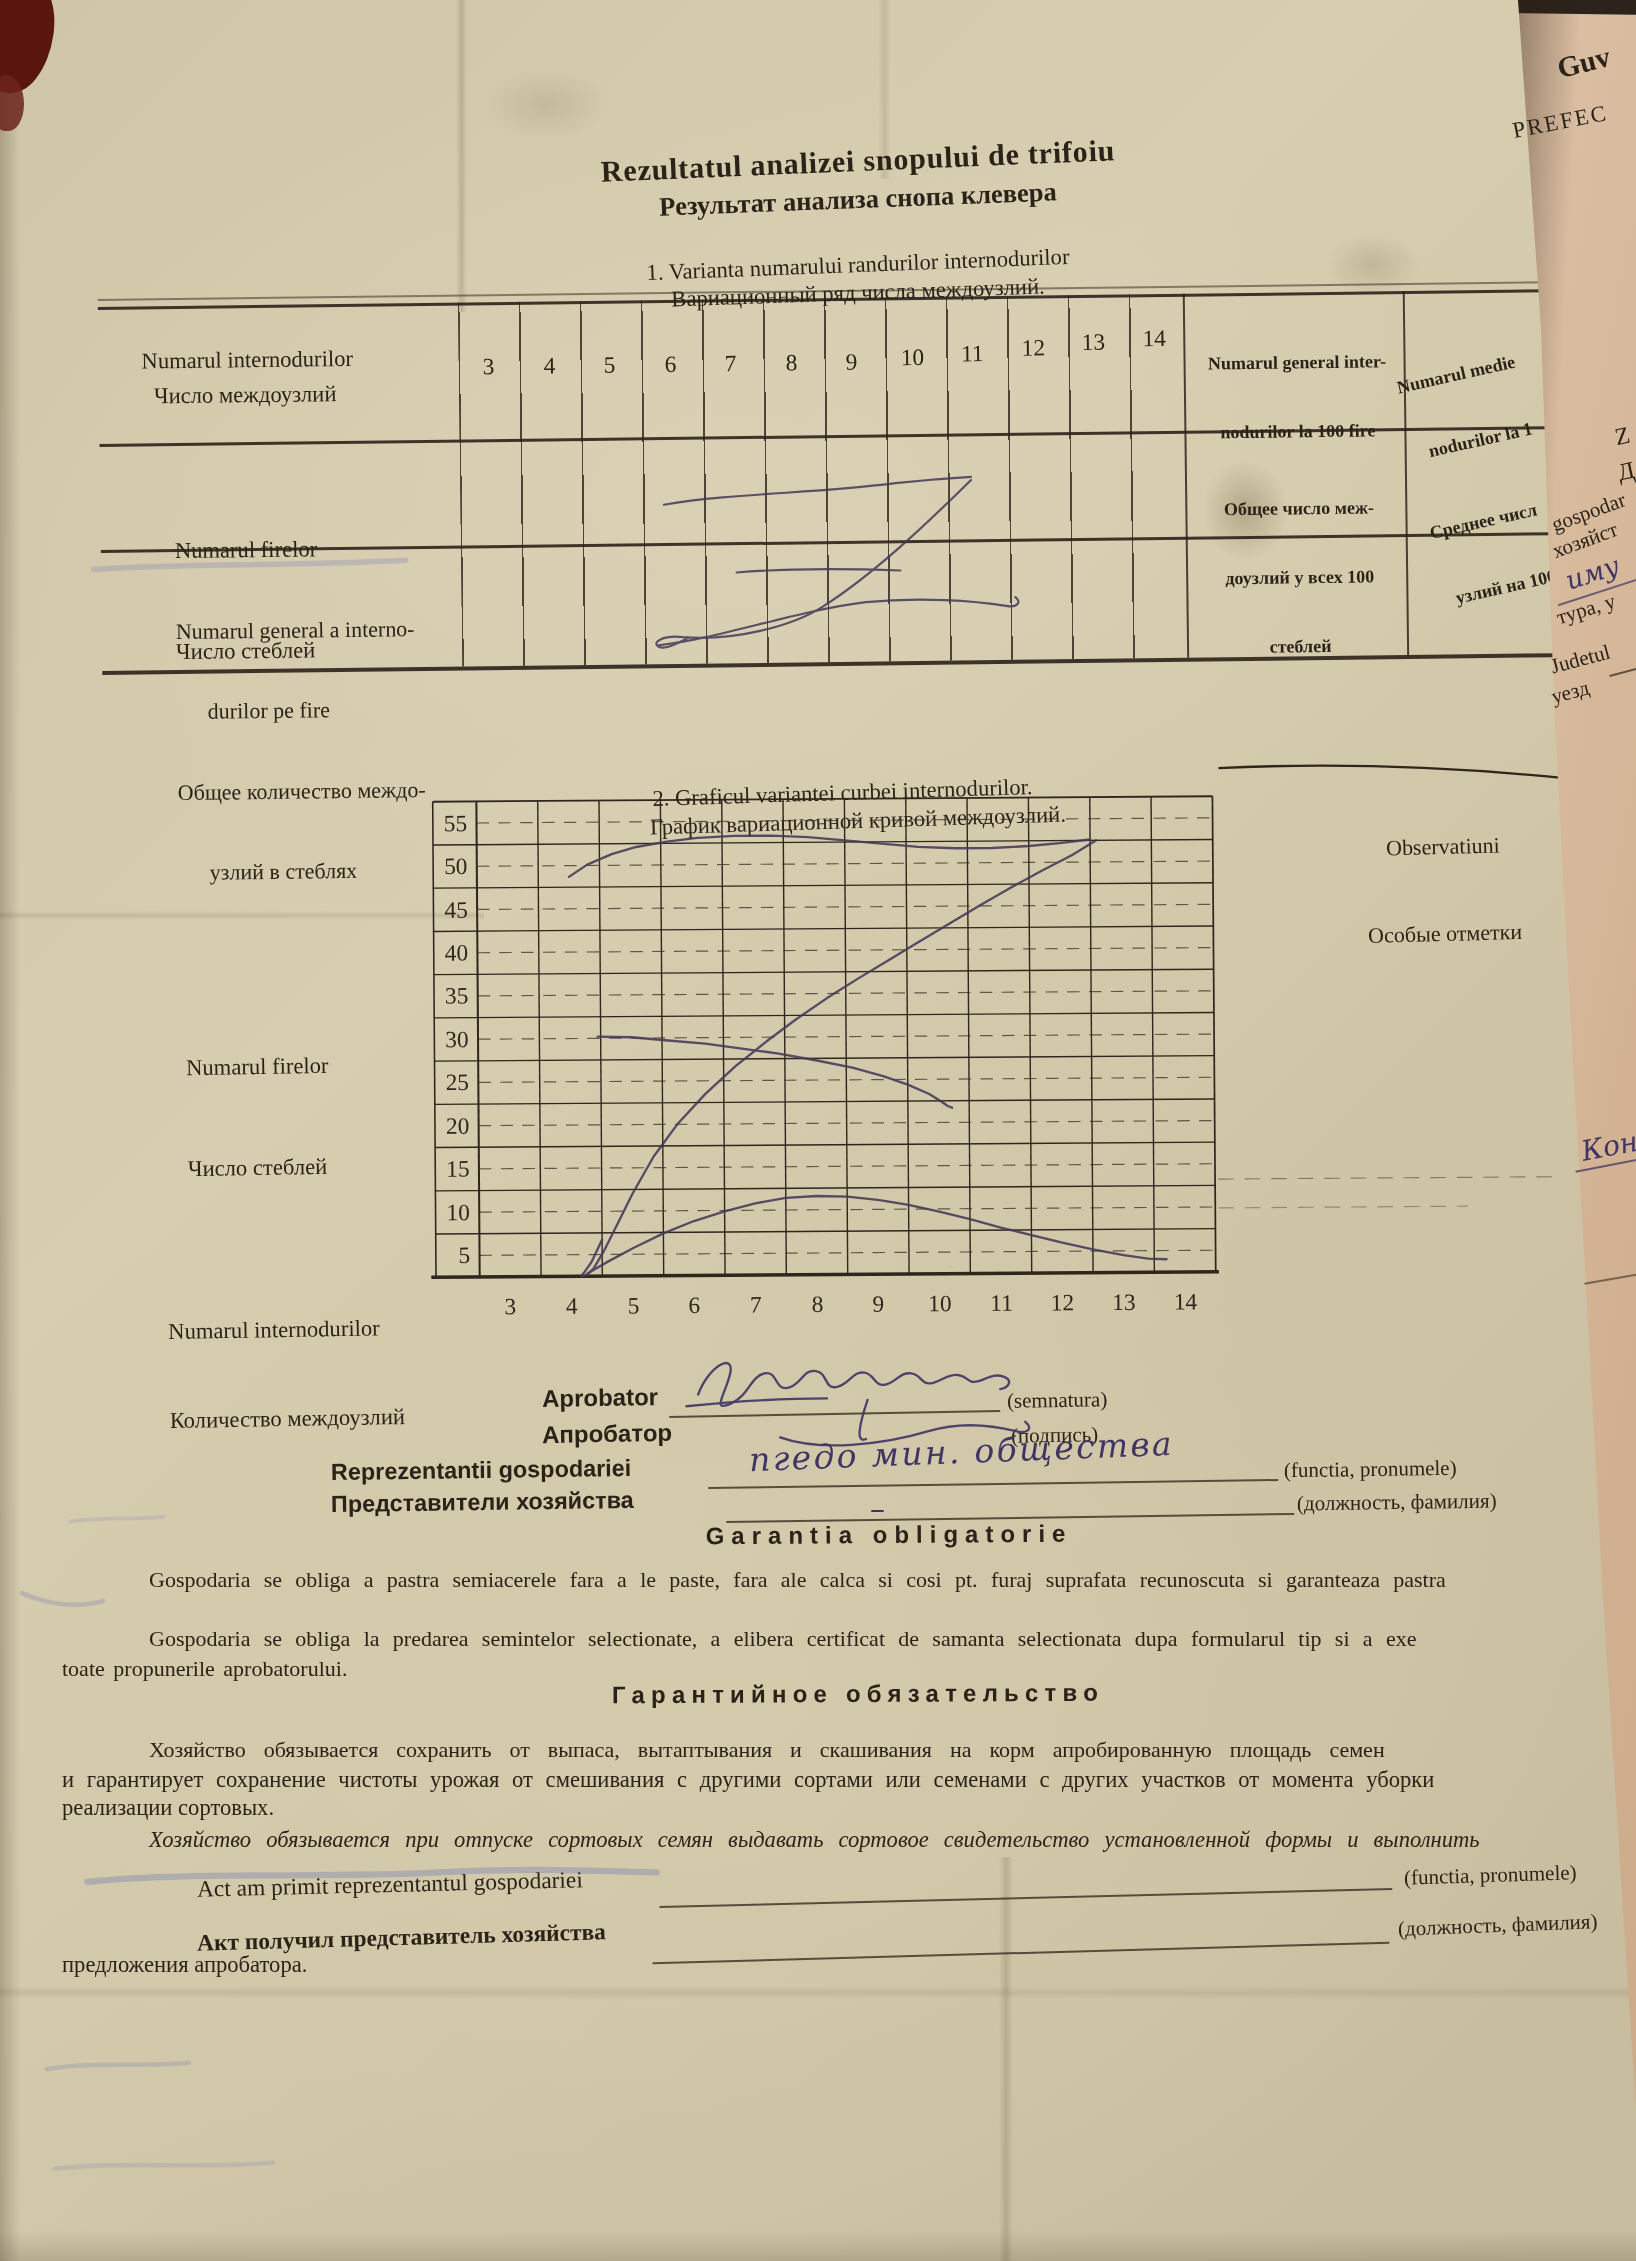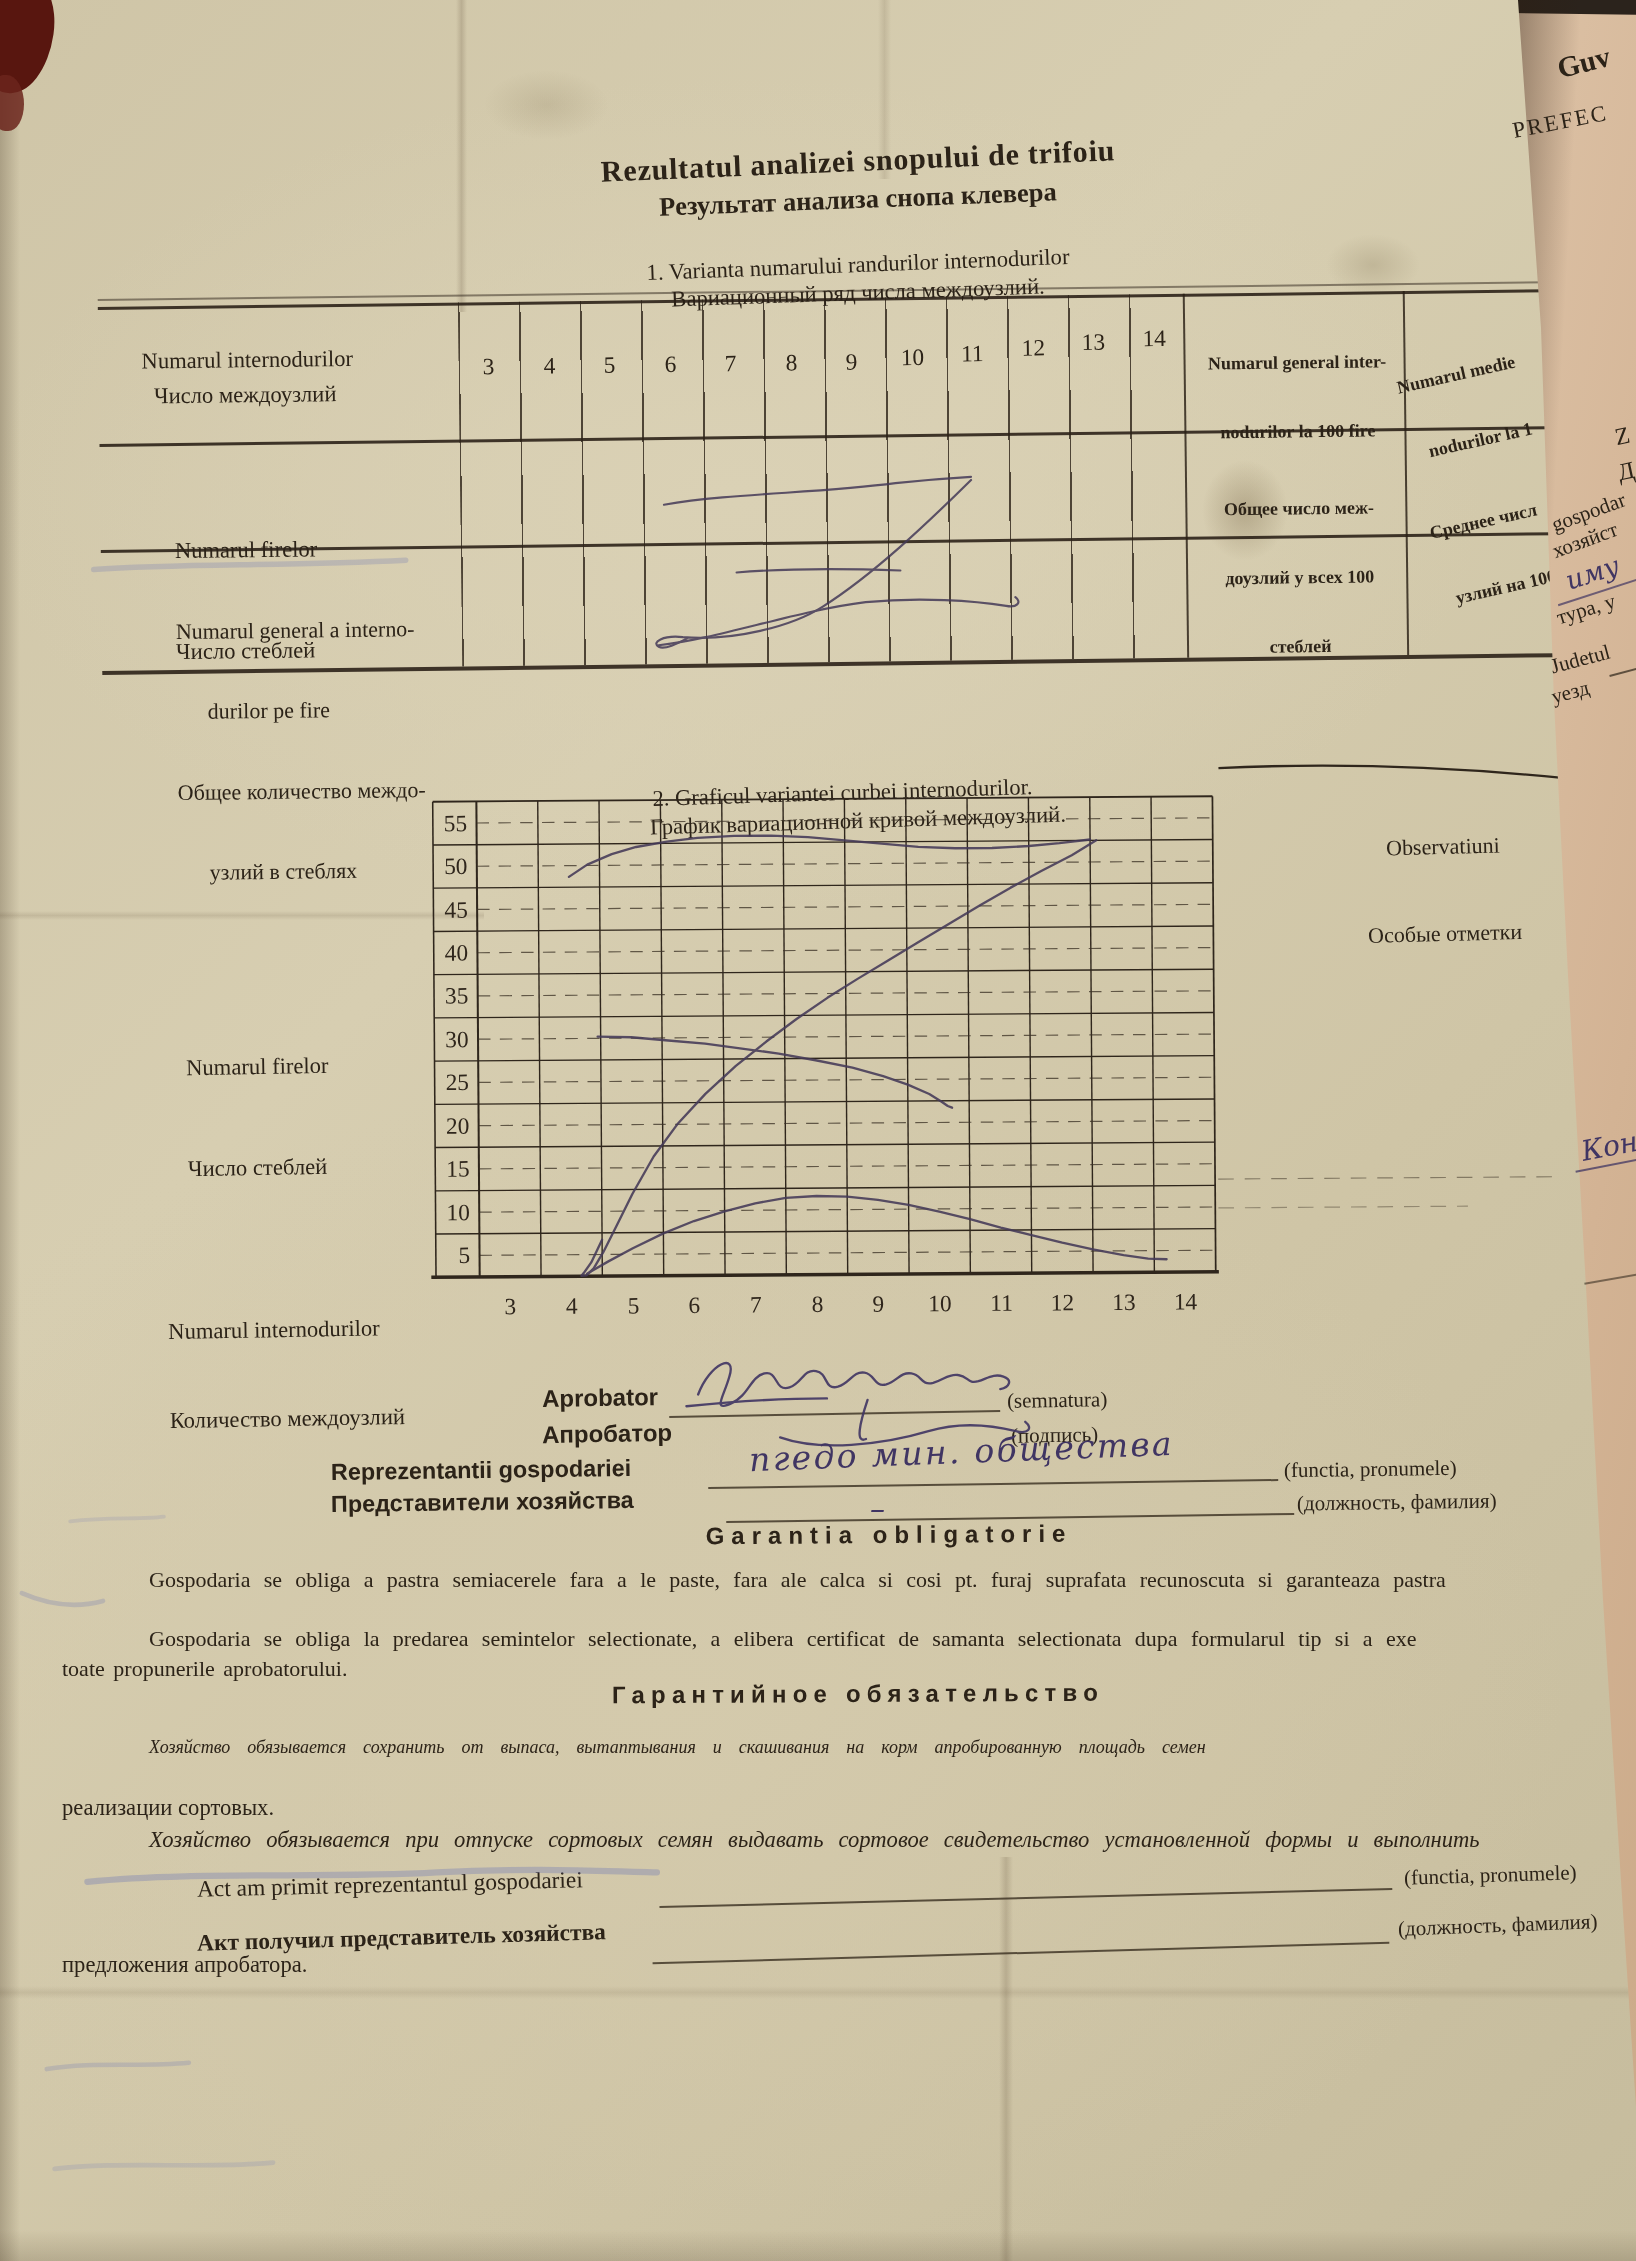--- a/index.html
+++ b/index.html
@@ -257,21 +257,22 @@
     <div class="fill" style="left:726px;top:1487px;width:568px;height:30px;transform:rotate(-.8deg);"></div>
     <div class="tx ink" style="left:870px;top:1490px;font-size:30px;">–</div>
     <div class="tx" style="left:1297px;top:1489px;font-size:21px;transform:rotate(-.8deg);">(должность, фамилия)</div>
 
     <div class="tx ctr sansb" style="left:577px;top:1520px;width:624px;font-size:24px;letter-spacing:7px;transform:rotate(-.4deg);">Garantia obligatorie</div>
     <div class="para" style="left:62px;top:1567px;padding-left:87px;word-spacing:7.8px;">Gospodaria se obliga a pastra semiacerele fara a le paste, fara ale calca si cosi pt. furaj suprafata recunoscuta si garanteaza pastra</div>
     <div class="para" style="left:62px;top:1626px;padding-left:87px;word-spacing:7.8px;">Gospodaria se obliga la predarea semintelor selectionate, a elibera certificat de samanta selectionata dupa formularul tip si a exe</div>
     <div class="para" style="left:62px;top:1656px;word-spacing:3.1px;">toate propunerile aprobatorului.</div>
 
     <div class="tx ctr sansb" style="left:546px;top:1679px;width:624px;font-size:24px;letter-spacing:6.2px;transform:rotate(-.3deg);">Гарантийное обязательство</div>
-    <div class="para" style="left:62px;top:1737px;padding-left:87px;font-size:18px;word-spacing:12.5px;font-style:italic;">Хозяйство обязывается сохранить от выпаса, вытаптывания и скашивания на корм апробированную площадь семен</div>
+    <div class="para" style="left:62px;top:1737px;padding-left:87px;font-size:22px;word-spacing:12.5px;">Хозяйство обязывается сохранить от выпаса, вытаптывания и скашивания на корм апробированную площадь семен</div>
+    <div class="para" style="left:62px;top:1767px;font-size:22.6px;word-spacing:7px;">и гарантирует сохранение чистоты урожая от смешивания с другими сортами или семенами с других участков от момента уборки</div>
     <div class="para" style="left:62px;top:1795px;font-size:22.6px;">реализации сортовых.</div>
     <div class="para" style="left:62px;top:1827px;padding-left:87px;font-size:22.6px;word-spacing:9.4px;font-style:italic;">Хозяйство обязывается при отпуске сортовых семян выдавать сортовое свидетельство установленной формы и выполнить</div>
     <div class="para" style="left:62px;top:1952px;font-size:22.6px;">предложения апробатора.</div>
 
     <div class="tx" style="left:197px;top:1870px;font-size:23.4px;transform:rotate(-1.4deg);">Act am primit reprezentantul gospodariei</div>
     <div class="fill" style="left:659px;top:1866px;width:733px;height:31px;transform:rotate(-1.4deg);"></div>
     <div class="tx" style="left:1404px;top:1862px;font-size:21px;transform:rotate(-1.8deg);">(functia, pronumele)</div>
 
     <div class="tx" style="left:197px;top:1923px;font-size:23.4px;font-weight:bold;transform:rotate(-1.6deg);">Акт получил представитель хозяйства</div>
     <div class="fill" style="left:652px;top:1919px;width:737px;height:33px;transform:rotate(-1.6deg);"></div>

